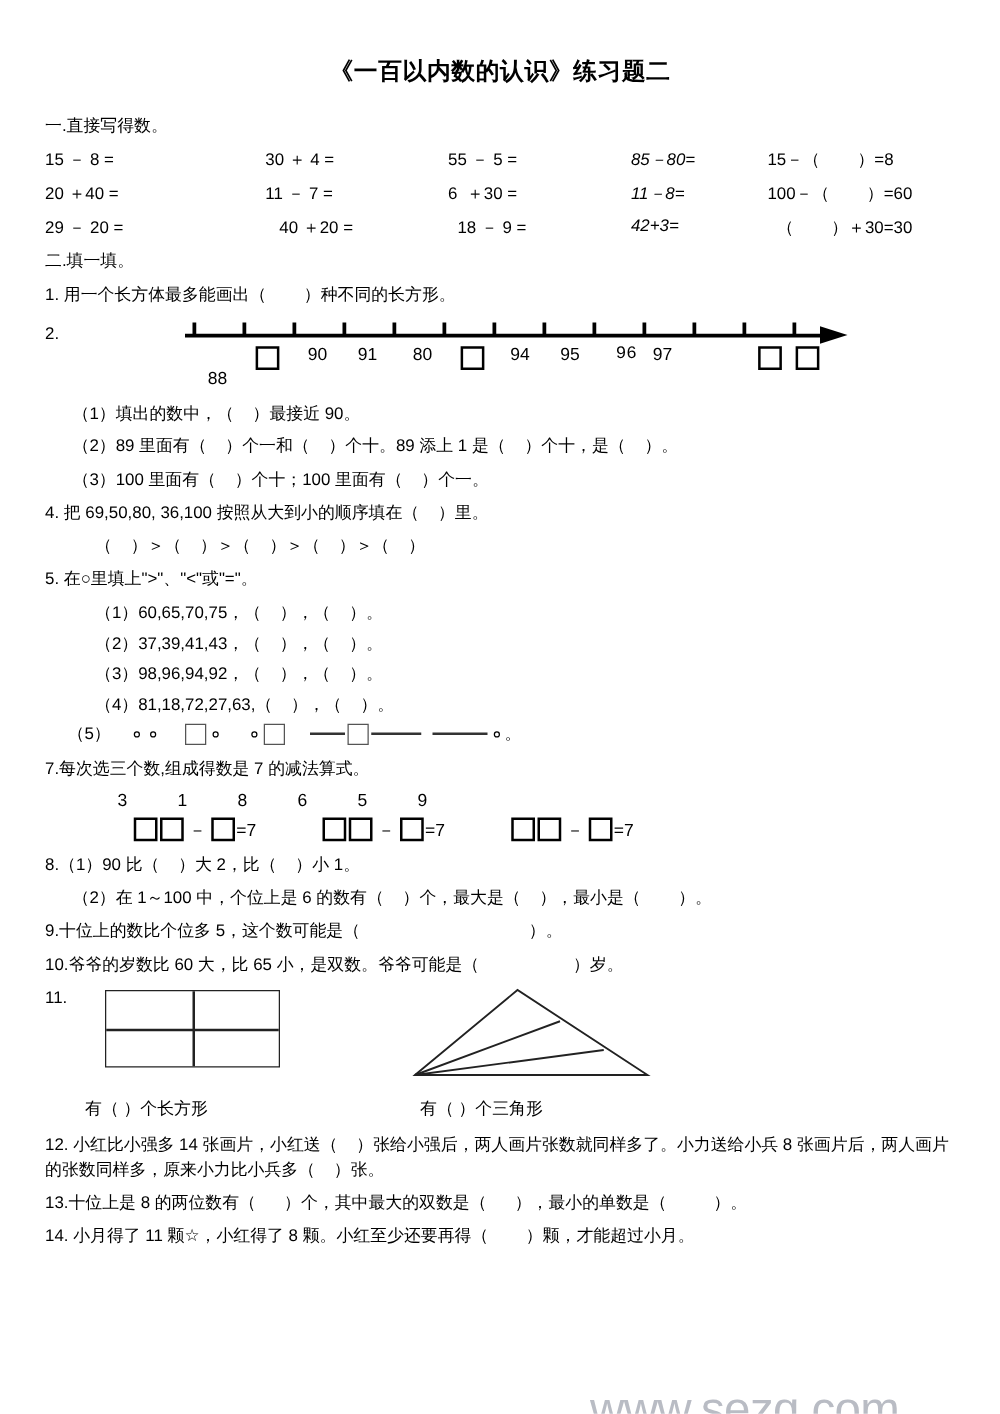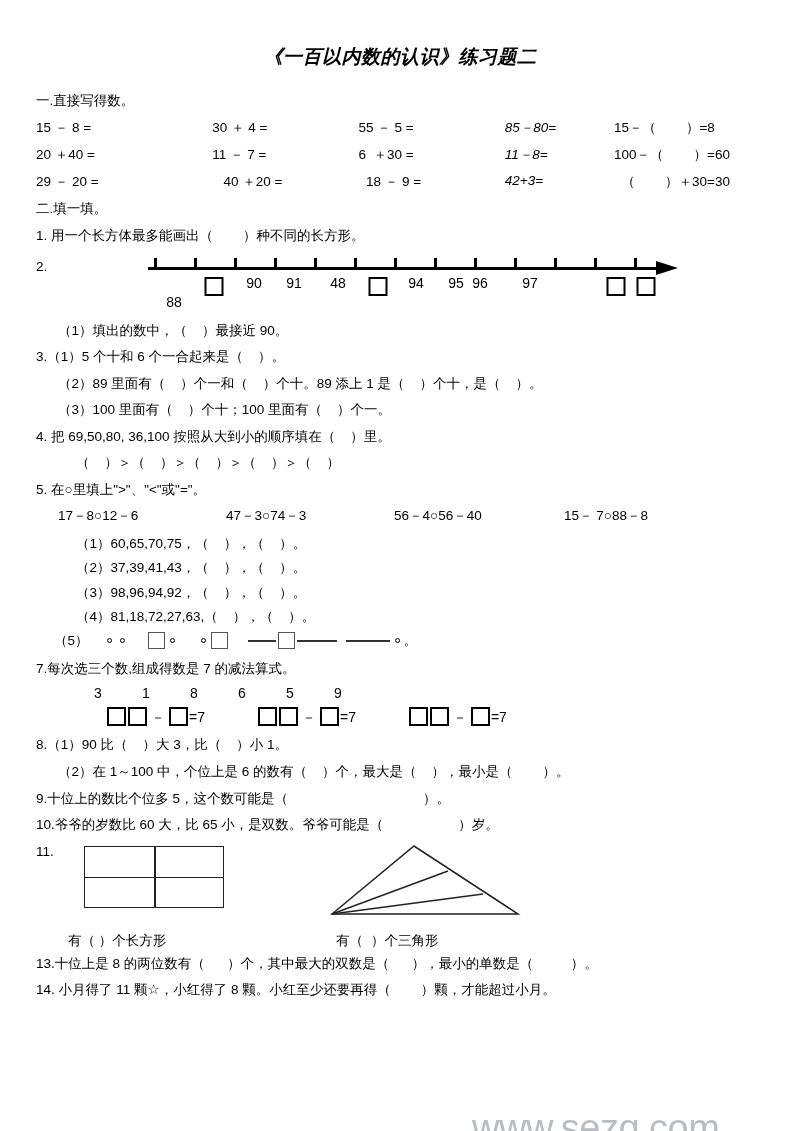--- a/index.html
+++ b/index.html
@@ -14,21 +14,20 @@
     overflow: hidden;
   }
   .page { position: relative; width: 800px; height: 1131px; padding: 0; }
 
   .title {
     text-align: center;
     font-size: 19px;
     font-weight: bold;
     letter-spacing: 0.5px;
     margin: 44px 0 22px 0;
-    font-style: italic;
   }
 
   .body-wrap { padding: 0 30px 0 36px; }
 
   .sec-head {
     font-size: 13.5px;
     margin: 0 0 9px 0;
     line-height: 1.3;
   }
 
@@ -179,21 +178,21 @@
     position: absolute; left: 0; top: 50%;
     width: 100%; height: 1.5px; background: #222;
   }
   .tri-fig { position: absolute; left: 290px; top: 0; }
   .fig-caption-row {
     position: relative;
     height: 22px;
     font-size: 13.5px;
   }
   .cap-left { position: absolute; left: 32px; top: 0; }
-  .cap-right { position: absolute; left: 300px; top: 0; font-family: Liberation Mono, monospace; }
+  .cap-right { position: absolute; left: 300px; top: 0; }
 
   .watermark {
     position: absolute;
     left: 472px; top: 1063px;
     font-size: 38px;
     color: #b9bcc4;
     font-family: "Liberation Sans", "DejaVu Sans", sans-serif;
     letter-spacing: -0.5px;
     user-select: none;
   }
@@ -253,48 +252,41 @@
             <div class="tick" style="left: 366px;"></div>
             <div class="tick" style="left: 406px;"></div>
             <div class="tick" style="left: 446px;"></div>
             <div class="tick" style="left: 486px;"></div>
           </div>
         <div class="nl-items" id="nl-items">
             <div class="nl-item" style="left: 26px; margin-top: 19px;">88</div>
             <div class="nl-box" style="left: 66px;"></div>
             <div class="nl-item" style="left: 106px;">90</div>
             <div class="nl-item" style="left: 146px;">91</div>
-            <div class="nl-item" style="left: 190px;">48</div>
+            <div class="nl-item" style="left: 190px;">80</div>
             <div class="nl-box" style="left: 230px;"></div>
             <div class="nl-item" style="left: 268px;">94</div>
             <div class="nl-item" style="left: 308px;">95</div>
-            <div class="nl-item" style="left: 332px;">96</div>
+            <div class="nl-item" style="left: 353px; font-family: Liberation Mono, monospace;">96</div>
             <div class="nl-item" style="left: 382px;">97</div>
             <div class="nl-box" style="left: 468px;"></div>
             <div class="nl-box" style="left: 498px;"></div>
           </div>
       </div>
     </div>
 
     <div class="row indent1">（1）填出的数中，（    ）最接近 90。</div>
 
-    <div class="row">3.（1）5 个十和 6 个一合起来是（    ）。</div>
     <div class="row indent1">（2）89 里面有（    ）个一和（    ）个十。89 添上 1 是（    ）个十，是（    ）。</div>
     <div class="row indent1">（3）100 里面有（    ）个十；100 里面有（    ）个一。</div>
 
     <div class="row">4. 把 69,50,80, 36,100 按照从大到小的顺序填在（    ）里。</div>
     <div class="row indent2">（    ）＞（    ）＞（    ）＞（    ）＞（    ）</div>
 
     <div class="row">5. 在○里填上"&gt;"、"&lt;"或"="。</div>
-    <div class="calc-row" style="padding-left:22px;">
-      <div class="calc-cell" style="width:168px;">17－8○12－6</div>
-      <div class="calc-cell" style="width:168px;">47－3○74－3</div>
-      <div class="calc-cell" style="width:170px;">56－4○56－40</div>
-      <div class="calc-cell">15－ 7○88－8</div>
-    </div>
 
     <div class="row indent2 tight">（1）60,65,70,75，（    ），（    ）。</div>
     <div class="row indent2 tight">（2）37,39,41,43，（    ），（    ）。</div>
     <div class="row indent2 tight">（3）98,96,94,92，（    ），（    ）。</div>
     <div class="row indent2 tight">（4）81,18,72,27,63,（    ），（    ）。</div>
 
     <div class="pattern-row">
       <span class="pat-label">（5）</span>
       <span class="dot tiny"></span>
       <span class="dot tiny"></span>
@@ -327,21 +319,21 @@
         <span class="box"></span><span class="box"></span><span class="op">－</span><span class="box"></span><span>=7</span>
       </span>
       <span class="eq-group">
         <span class="box"></span><span class="box"></span><span class="op">－</span><span class="box"></span><span>=7</span>
       </span>
       <span class="eq-group">
         <span class="box"></span><span class="box"></span><span class="op">－</span><span class="box"></span><span>=7</span>
       </span>
     </div>
 
-    <div class="row">8.（1）90 比（    ）大 3，比（    ）小 1。</div>
+    <div class="row">8.（1）90 比（    ）大 2，比（    ）小 1。</div>
     <div class="row indent1">（2）在 1～100 中，个位上是 6 的数有（    ）个，最大是（    ），最小是（        ）。</div>
     <div class="row">9.十位上的数比个位多 5，这个数可能是（                                    ）。</div>
     <div class="row">10.爷爷的岁数比 60 大，比 65 小，是双数。爷爷可能是（                    ）岁。</div>
 
     <div class="fig-block">
       <div class="fig-num">11.</div>
       <div class="rect-fig">
         <div class="vline"></div>
         <div class="hline"></div>
       </div>
@@ -349,19 +341,20 @@
         <polygon points="6,72 88,4 192,72" fill="none" stroke="#222" stroke-width="1.5"></polygon>
         <line x1="6" y1="72" x2="122" y2="29" stroke="#222" stroke-width="1.5"></line>
         <line x1="6" y1="72" x2="157" y2="52" stroke="#222" stroke-width="1.5"></line>
       </svg>
     </div>
     <div class="fig-caption-row">
       <span class="cap-left">有（    ）个长方形</span>
       <span class="cap-right">有（    ）个三角形</span>
     </div>
 
+    <div class="row" style="margin-top:6px;">12. 小红比小强多 14 张画片，小红送（    ）张给小强后，两人画片张数就同样多了。小力送给小兵 8 张画片后，两人画片的张数同样多，原来小力比小兵多（    ）张。</div>
     <div class="row">13.十位上是 8 的两位数有（      ）个，其中最大的双数是（      ），最小的单数是（          ）。</div>
     <div class="row">14. 小月得了 11 颗☆，小红得了 8 颗。小红至少还要再得（        ）颗，才能超过小月。</div>
 
   </div>
 
   <div class="watermark">www.sezq.com</div>
 </div>
 
 </body></html>

